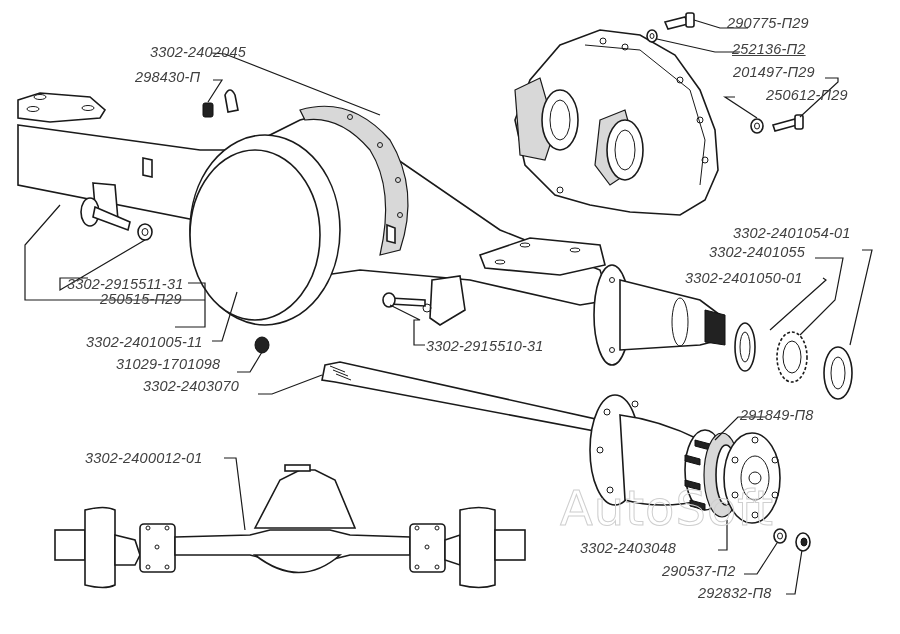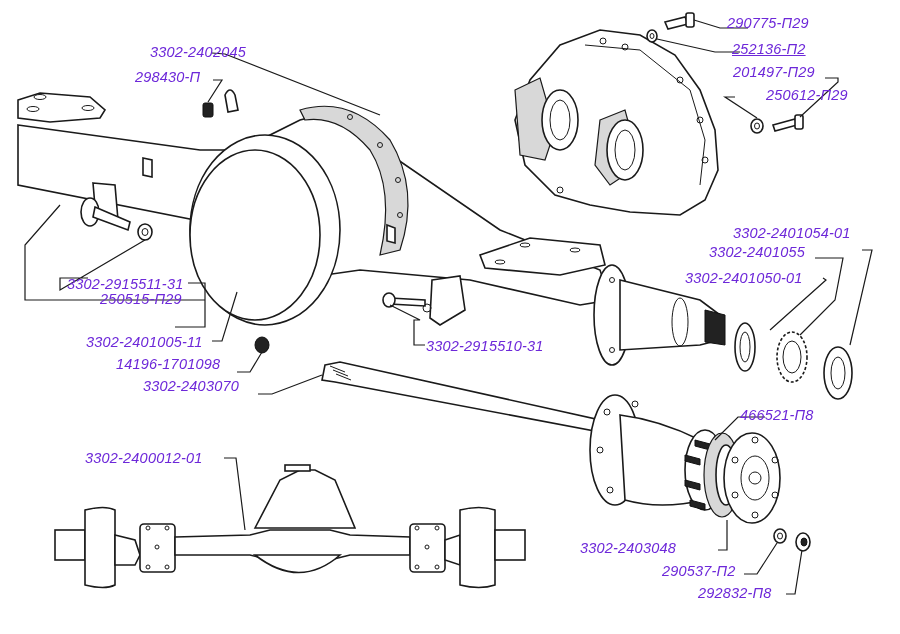--- a/index.html
+++ b/index.html
@@ -1,21 +1,21 @@
 <!DOCTYPE html>
 <html><head>
 <meta charset="utf-8">
 <style>
   html, body { margin: 0; padding: 0; background: #ffffff; }
   body { width: 900px; height: 634px; overflow: hidden; position: relative;
          font-family: "Liberation Sans", sans-serif; }
   #stage { position: absolute; left: 0; top: 0; width: 900px; height: 634px; }
   svg { position: absolute; left: 0; top: 0; }
   .lbl { position: absolute; font-family: "Liberation Sans", sans-serif;
-         font-style: italic; font-size: 14.5px; color: #6d28d9; white-space: nowrap;
+         font-style: italic; font-size: 14.5px; color: #404040; white-space: nowrap;
          line-height: 16px; letter-spacing: 0.2px; }
   .wm { position: absolute; left: 560px; top: 480px; font-family: "DejaVu Sans", sans-serif;
         font-size: 48px; color: transparent; -webkit-text-stroke: 1px #cfcfcf;
         letter-spacing: 1px; }
   .ln { stroke: #1a1a1a; stroke-width: 1.2; fill: none; }
   .ol { stroke: #1a1a1a; stroke-width: 1.6; fill: #fff; }
   .thin { stroke: #1a1a1a; stroke-width: 1; fill: none; }
   .dark { fill: #222; stroke: #111; stroke-width: 1; }
   .grey { fill: #d8d8d8; stroke: #1a1a1a; stroke-width: 1.2; }
 </style>
@@ -206,35 +206,36 @@
     <polyline class="ln" points="815,258 843,258 835,300 800,335"></polyline>
     <polyline class="ln" points="823,278 826,280 770,330"></polyline>
     <polyline class="ln" points="765,417 738,417 715,440"></polyline>
     <polyline class="ln" points="718,550 727,550 727,520"></polyline>
     <polyline class="ln" points="744,574 757,574 777,543"></polyline>
     <polyline class="ln" points="786,594 795,594 802,550"></polyline>
     <polyline class="ln" points="224,458 236,458 245,530"></polyline>
   </g>
 </svg>
 
+<div class="wm">AutoSoft</div>
 
 <div class="lbl" style="left:727px;top:15px;">290775-П29</div>
 <div class="lbl" style="left:732px;top:41px;text-decoration:underline;">252136-П2</div>
 <div class="lbl" style="left:733px;top:64px;">201497-П29</div>
 <div class="lbl" style="left:738px;top:87px;margin-left:28px;">250612-П29</div>
 <div class="lbl" style="left:102px;top:44px;margin-left:48px;">3302-2402045</div>
 <div class="lbl" style="left:135px;top:69px;">298430-П</div>
 <div class="lbl" style="left:67px;top:276px;font-style:italic;">3302-2915511-31</div>
 <div class="lbl" style="left:100px;top:291px;">250515-П29</div>
 <div class="lbl" style="left:86px;top:334px;">3302-2401005-11</div>
-<div class="lbl" style="left:116px;top:356px;">14196-1701098</div>
+<div class="lbl" style="left:116px;top:356px;">31029-1701098</div>
 <div class="lbl" style="left:143px;top:378px;">3302-2403070</div>
 <div class="lbl" style="left:426px;top:338px;">3302-2915510-31</div>
 <div class="lbl" style="left:733px;top:225px;">3302-2401054-01</div>
 <div class="lbl" style="left:709px;top:244px;">3302-2401055</div>
 <div class="lbl" style="left:685px;top:270px;">3302-2401050-01</div>
-<div class="lbl" style="left:740px;top:407px;">466521-П8</div>
+<div class="lbl" style="left:740px;top:407px;">291849-П8</div>
 <div class="lbl" style="left:580px;top:540px;">3302-2403048</div>
 <div class="lbl" style="left:662px;top:563px;">290537-П2</div>
 <div class="lbl" style="left:698px;top:585px;">292832-П8</div>
 <div class="lbl" style="left:85px;top:450px;">3302-2400012-01</div>
 
 </div>
 
 </body></html>

